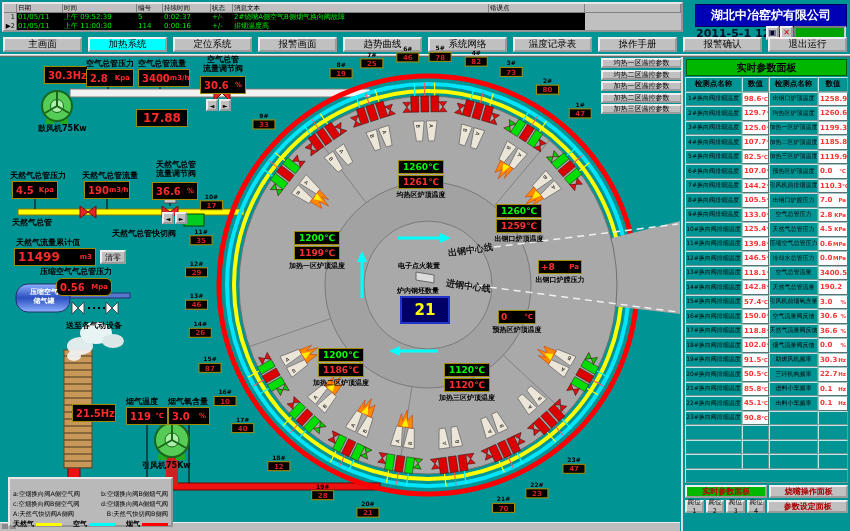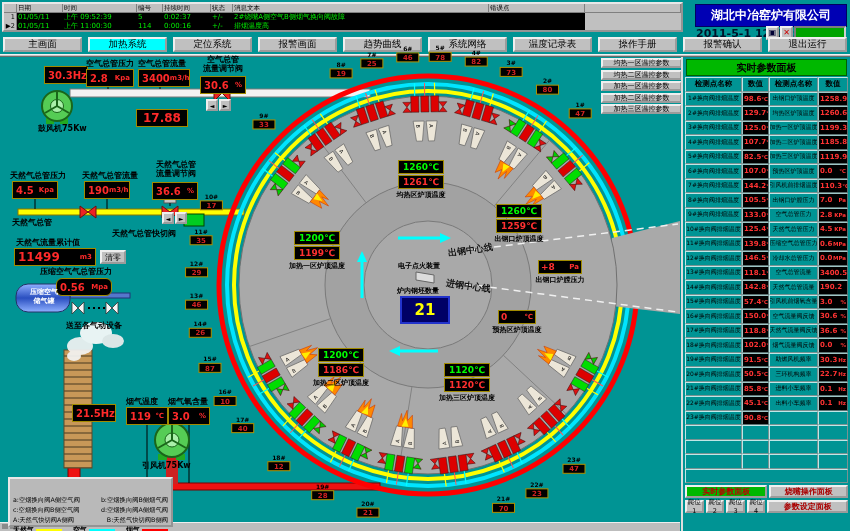--- a/index.html
+++ b/index.html
@@ -65,33 +65,33 @@
   
   .rpanel{position:absolute;left:681px;top:57px;width:169px;height:474px;background:#009494;
     border-left:2px outset #ddd;box-sizing:border-box;z-index:4;padding:1px;}
   .rptitle{height:15px;margin:1px 2px;background:#00b800;border:1px solid #006000;color:#000;
     font-size:10px;font-weight:bold;display:flex;align-items:center;justify-content:center;}
   .rpgrid{display:grid;grid-template-columns:57px 27px 49px 30px;grid-auto-rows:14.5px;margin-left:1px;}
   .rph{font-size:7.5px;font-weight:bold;color:#000;border:1px outset #bfe6e6;display:flex;
     align-items:center;justify-content:center;overflow:hidden;}
   .rpn{font-size:6px;color:#000;border:1px outset #bfe6e6;display:flex;align-items:center;
     justify-content:center;overflow:hidden;white-space:nowrap;}
-  .rpv{font-size:7px;font-weight:bold;color:#ff3333;background:#000000;border:1px outset #9fc6c6;
+  .rpv{font-size:7px;font-weight:bold;color:#ff3333;background:#ffffff;border:1px outset #9fc6c6;
     display:flex;align-items:center;justify-content:space-between;padding:0 1px;overflow:hidden;}
   .rpv .u{font-size:5.5px;}
   .rpempty{border:1px outset #bfe6e6;}
   .rpwide{grid-column:1/5;border:1px outset #bfe6e6;}
   .rpfoot{display:flex;gap:2px;margin:2px 1px 0 1px;}
   .rpfoot .fb{height:13px;font-size:8px;font-weight:bold;}
   .fb.green{background:#00b800;color:#bb0000;flex:1.05;}
   .fb.red{color:#aa0000;flex:1;}
   .posbtn{height:13px;font-size:6.5px;flex:1;}
   
   .legend{position:absolute;left:8px;top:477px;width:165px;height:50px;background:#b9b9b9;
-    border:2px outset #e8e8e8;box-sizing:border-box;z-index:5;padding:16px 3px;}
+    border:2px outset #e8e8e8;box-sizing:border-box;z-index:5;padding:10px 3px;}
   .lgrow{display:flex;justify-content:space-between;font-size:6.3px;color:#000;height:10px;
     align-items:center;}
   .lgline{display:flex;align-items:center;gap:2px;font-size:7px;font-weight:bold;}
   .lgline .sw{width:26px;height:3px;}
   svg{position:absolute;left:0;top:0;z-index:1;}
 </style>
 </head>
 <body>
 
 <div class="screen">

